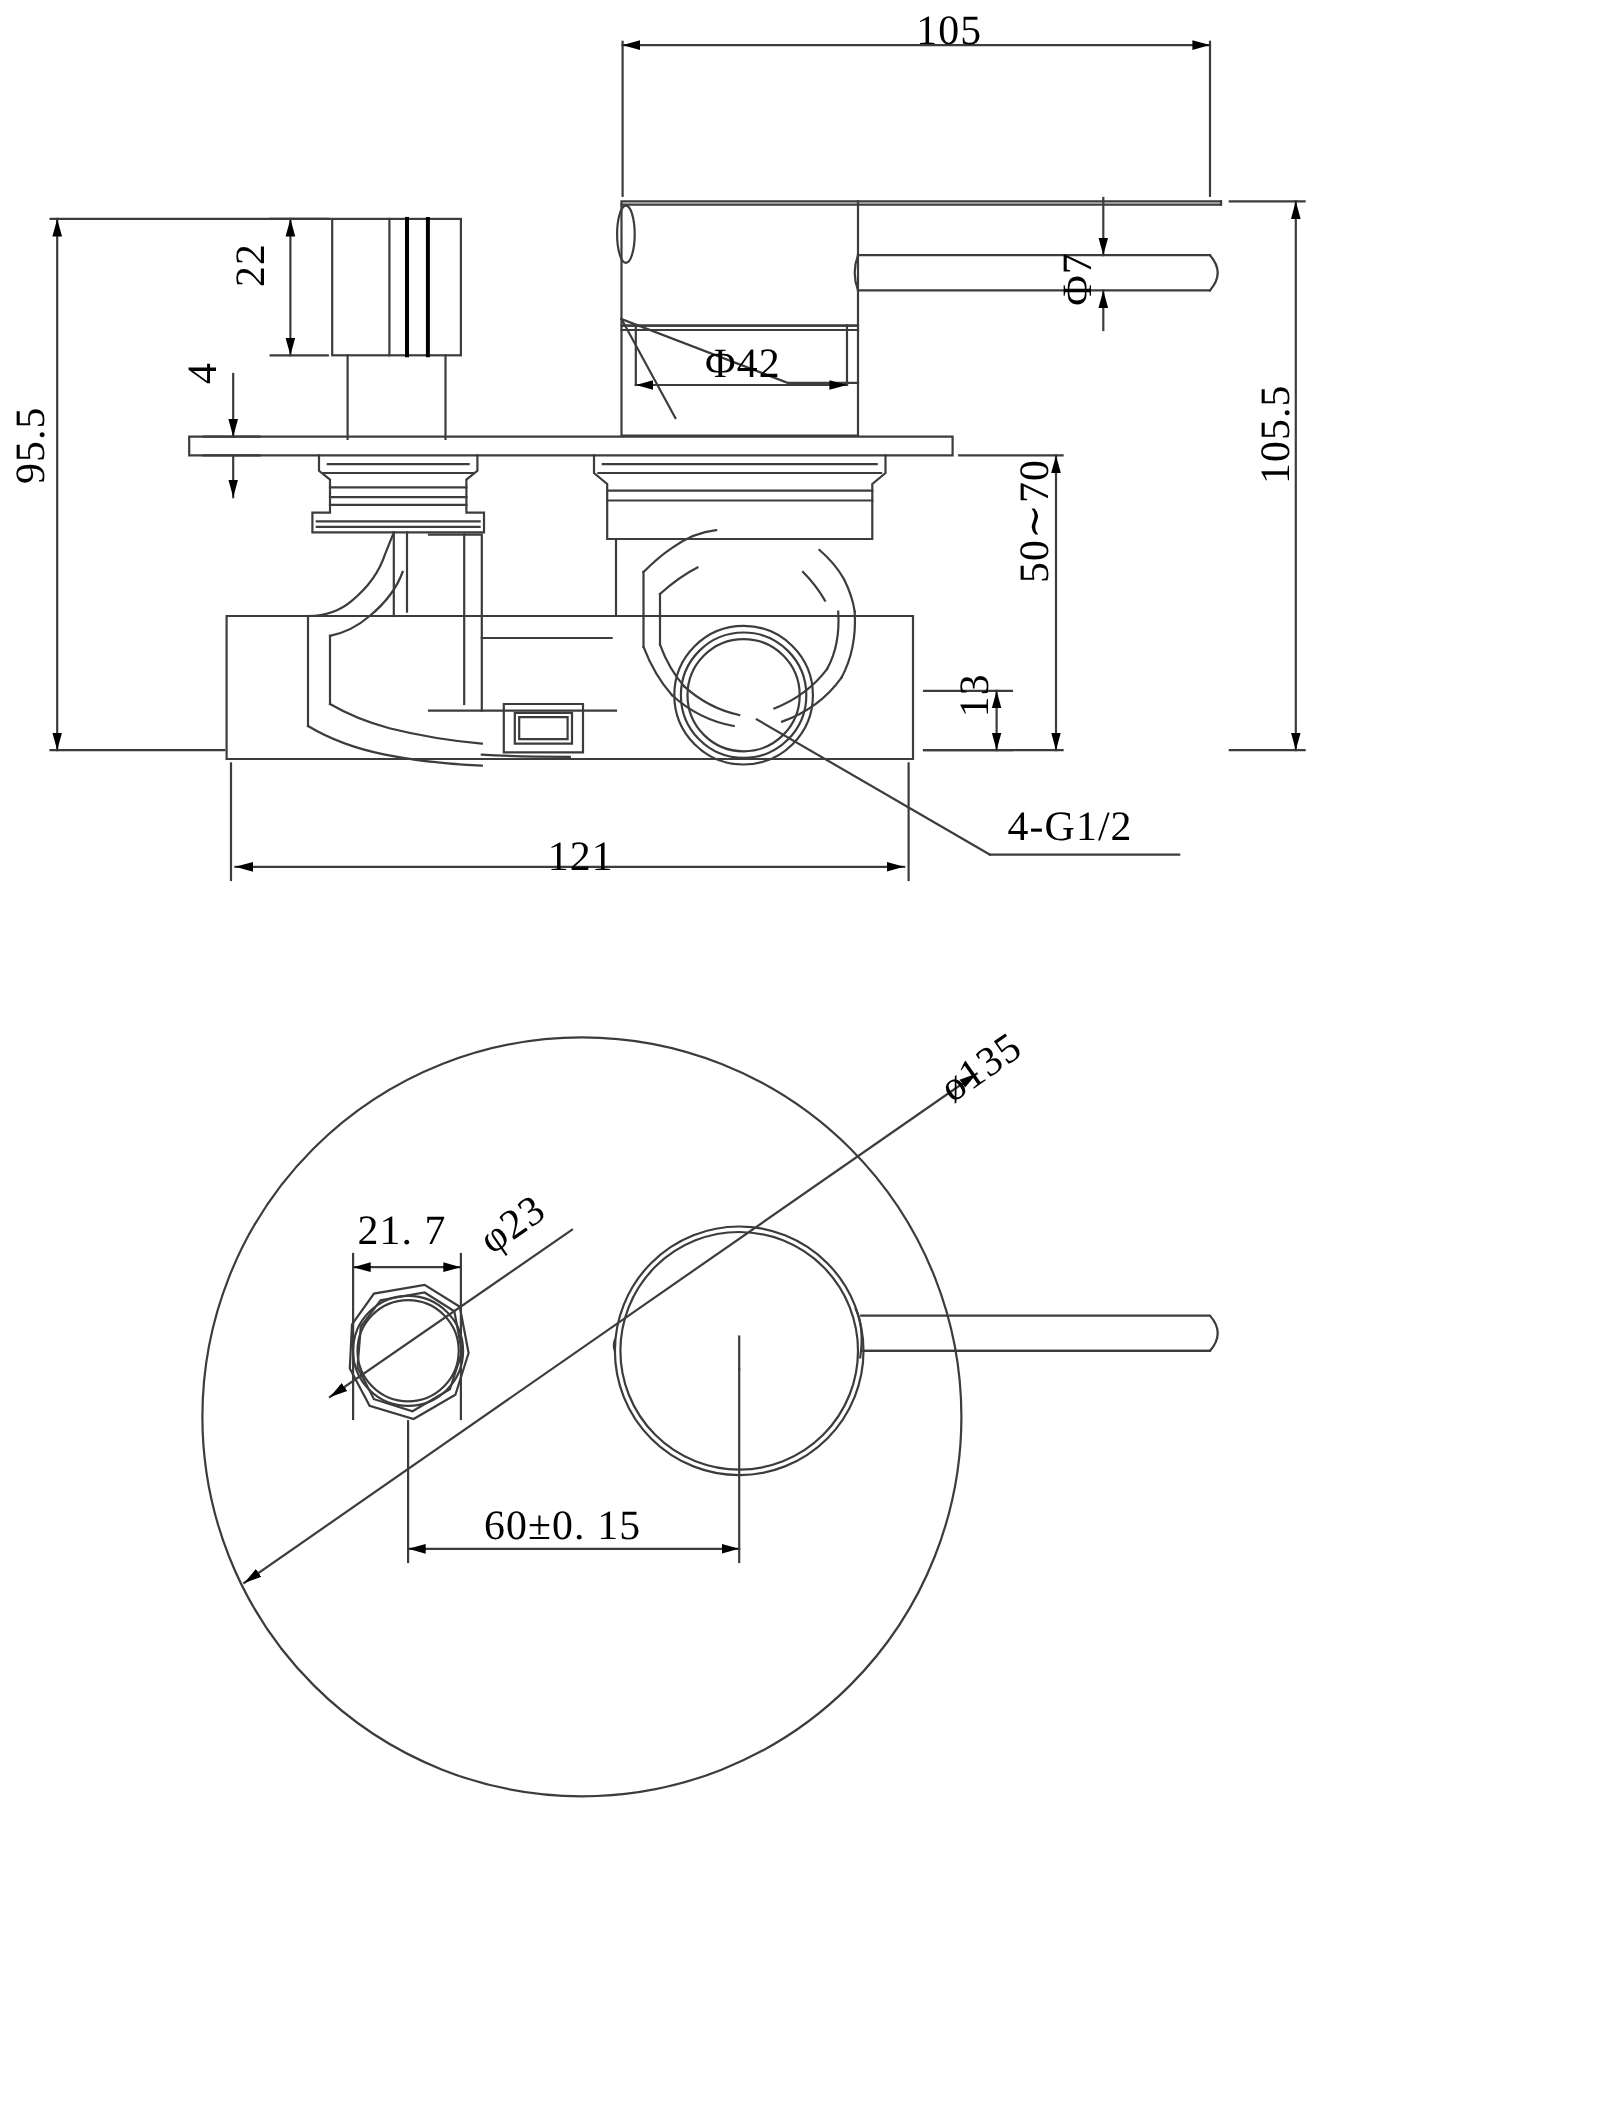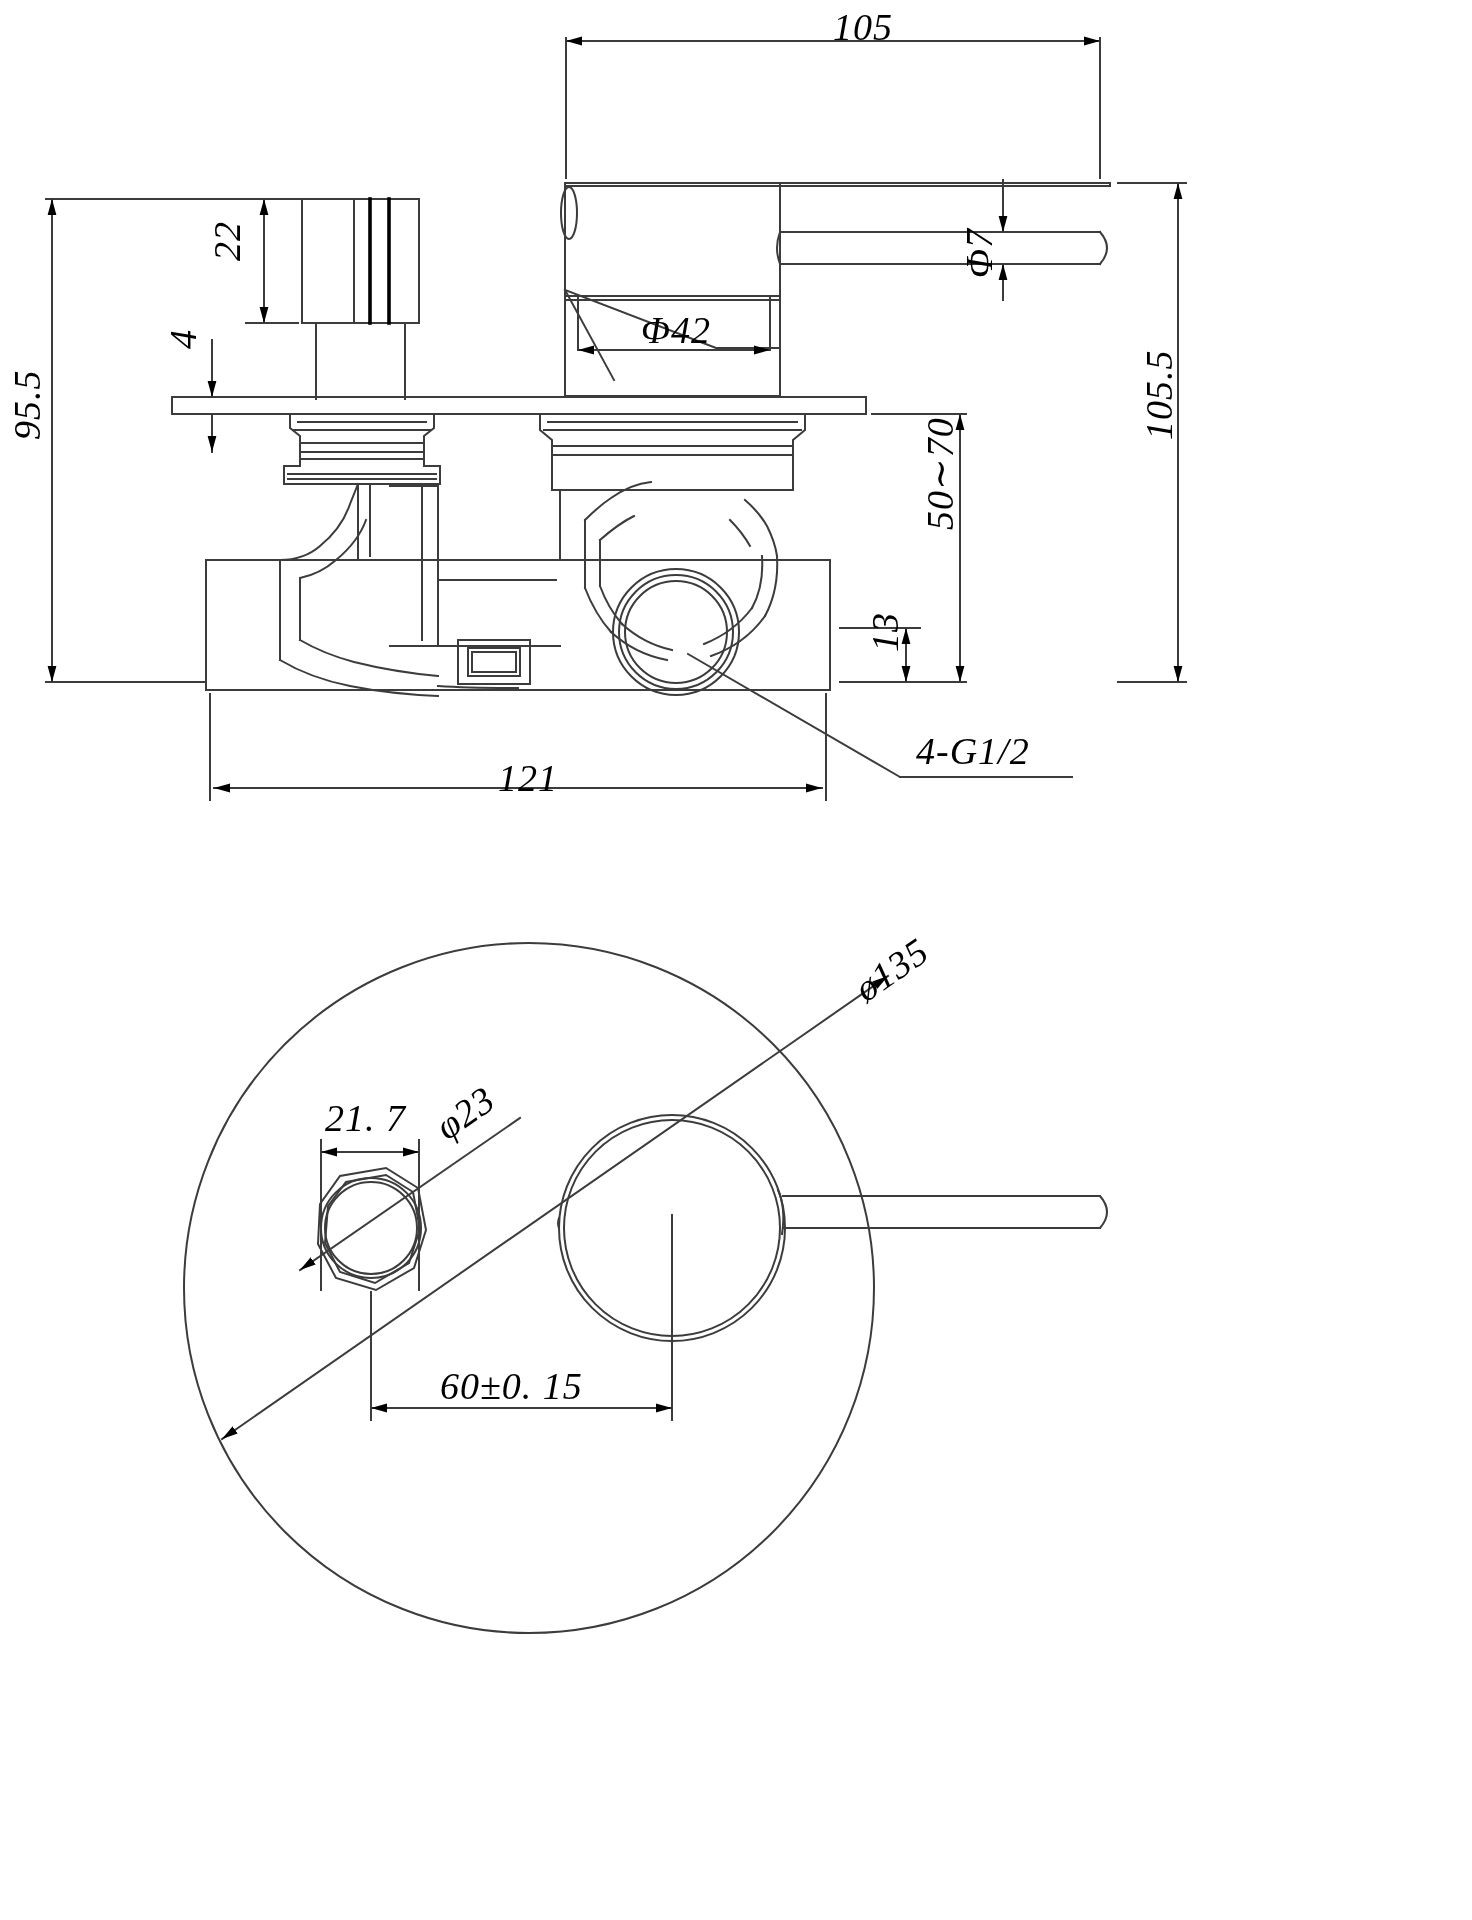--- a/index.html
+++ b/index.html
@@ -10,21 +10,20 @@
   }
   body {
     font-family: "Liberation Serif", "DejaVu Serif", serif;
   }
   #sheet {
     position: relative;
     width: 1472px;
     height: 1920px;
     background: #ffffff;
     overflow: hidden;
-    font-style: italic;
   }
   #sheet svg {
     display: block;
   }
   .dimtext {
     font-family: "Liberation Serif", "DejaVu Serif", serif;
     font-size: 38px;
     fill: #000000;
     letter-spacing: 1px;
   }

